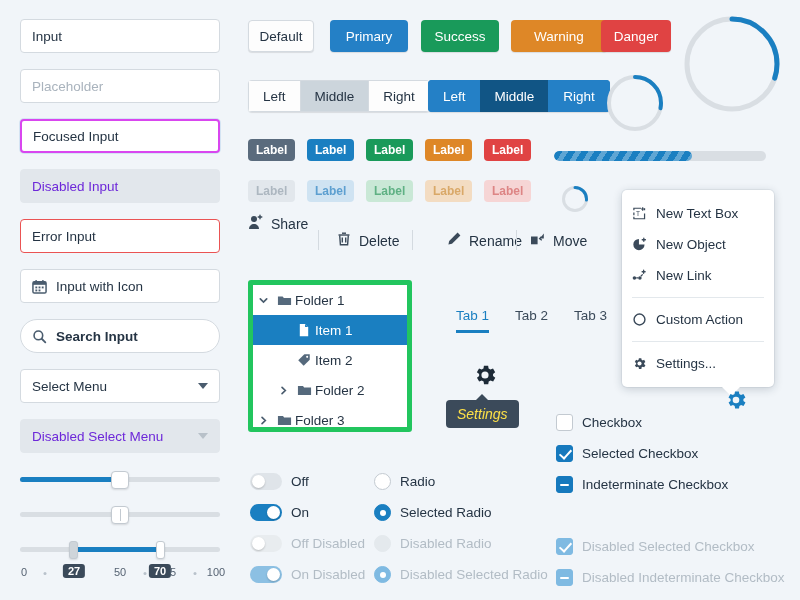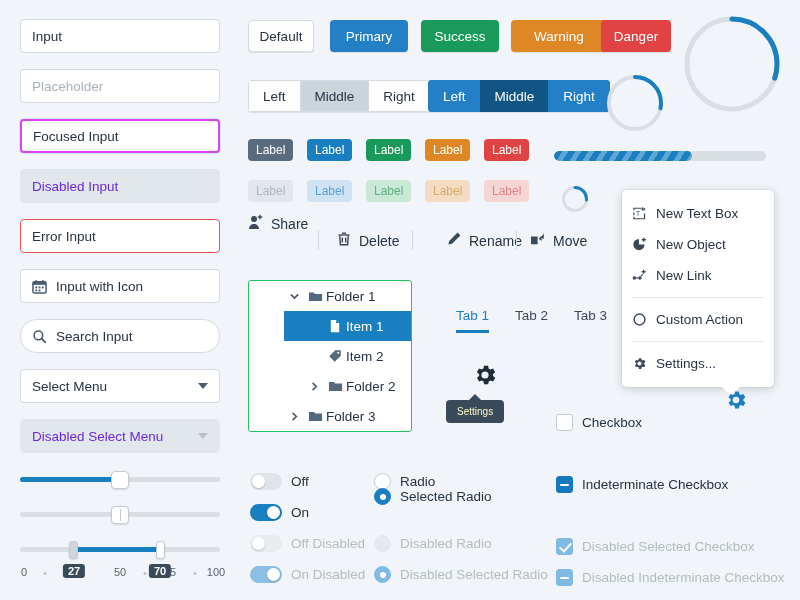--- a/index.html
+++ b/index.html
@@ -32,21 +32,21 @@
     font-size: 13.5px;
     color: #253444;
   }
   .field.placeholder { color: #a9b3bd; }
   .field.focused {
     border: 2px solid #d946ef;
     box-shadow: 0 0 0 1px rgba(47,134,207,.15);
   }
   .field.disabled { background: #e2e7ec; border-color: #e2e7ec; color: #6d28d9; }
   .field.error { border-color: #ea5353; }
-  .field.pill { border-radius: 18px; }
+  .field.pill { border-radius: 18px; font-weight: bold; }
   .field .ficon { margin-right: 9px; display: flex; align-items: center; color: #4a5c6e; }
   .field .caret {
     margin-left: auto;
     width: 0; height: 0;
     border-left: 5px solid transparent;
     border-right: 5px solid transparent;
     border-top: 6px solid #4a5c6e;
   }
   .field.disabled .caret { border-top-color: #b8c1c9; }
 
@@ -101,51 +101,51 @@
   }
   .seg .sgi:last-child { border-right: 1px solid #d4dae0; }
   .seg .sgi.active { background: #ccd5dc; }
   .seg.primary .sgi { background: #2480c6; color: #fff; border-color: #2480c6; }
   .seg.primary .sgi.active { background: #115585; border-color: #115585; }
 
   
   .badge {
     position: absolute; height: 22px; border-radius: 4px;
     display: flex; align-items: center; justify-content: center;
-    padding: 0 8px; font-size: 12px; font-weight: normal; color: #fff;
+    padding: 0 8px; font-size: 12px; font-weight: bold; color: #fff;
   }
 
   
   .tbitem {
     position: absolute; display: flex; align-items: center; gap: 7px;
     font-size: 14px; color: #253444; cursor: pointer;
   }
   .tbsep { position: absolute; width: 1px; height: 20px; background: #d4dae0; }
 
   
   .tree {
     position: absolute; left: 248px; top: 280px; width: 164px; height: 152px;
-    background: #fff; border: 1px solid #22c55e; border-radius: 3px; overflow: hidden; padding-left: 35px;
+    background: #fff; border: 5px solid #22c55e; border-radius: 3px; overflow: hidden;
   }
   .trow { display: flex; align-items: center; height: 30px; font-size: 13.5px; color: #253444; cursor: pointer; }
   .trow.sel { background: #1a7fc1; color: #fff; }
   .trow .tw { width: 20px; display: flex; justify-content: center; color: #4a5c6e; }
   .trow.sel .tw { color: #fff; }
   .trow .ticon { width: 22px; display: flex; justify-content: center; color: #55697c; }
   .trow.sel .ticon { color: #fff; }
 
   
   .tabs { position: absolute; left: 456px; top: 308px; display: flex; gap: 26px; }
   .tab { font-size: 13.5px; color: #3b4a5a; padding-bottom: 7px; cursor: pointer; }
   .tab.active { color: #1a7fc1; border-bottom: 3px solid #1a7fc1; }
 
   
   .tooltip {
-    position: absolute; background: #3b4a5a; color: #fef9c3; font-size: 10px;
-    border-radius: 4px; padding: 6px 11px;
+    position: absolute; background: #3b4a5a; color: #fde047; font-size: 14px;
+    border-radius: 4px; padding: 6px 11px; font-style: italic;
   }
   .tooltip::after {
     content: ""; position: absolute; top: -6px; left: 50%; margin-left: -6px;
     border-left: 6px solid transparent; border-right: 6px solid transparent;
     border-bottom: 6px solid #3b4a5a;
   }
 
   
   .menu {
     position: absolute; left: 622px; top: 190px; width: 152px;
@@ -595,37 +595,41 @@
   </div>
   <div class="ctlrow muted" style="left:250px;top:566px">
     <span class="sw on dis"></span>
     <span>On Disabled</span>
   </div>
 
   <div class="ctlrow" style="left:374px;top:473px">
     <span class="rd"></span>
     <span>Radio</span>
   </div>
-  <div class="ctlrow" style="left:374px;top:488px">
+  <div class="ctlrow" style="left:374px;top:504px">
     <span class="rd on"></span>
     <span>Selected Radio</span>
   </div>
   <div class="ctlrow muted" style="left:374px;top:535px">
     <span class="rd dis"></span>
     <span>Disabled Radio</span>
   </div>
   <div class="ctlrow muted" style="left:374px;top:566px">
     <span class="rd on dis"></span>
     <span>Disabled Selected Radio</span>
   </div>
 
   <div class="ctlrow" style="left:556px;top:414px">
     <span class="cb"></span>
     <span>Checkbox</span>
   </div>
+  <div class="ctlrow" style="left:556px;top:445px">
+    <span class="cb on"></span>
+    <span>Selected Checkbox</span>
+  </div>
   <div class="ctlrow" style="left:556px;top:476px">
     <span class="cb ind"></span>
     <span>Indeterminate Checkbox</span>
   </div>
   <div class="ctlrow muted" style="left:556px;top:538px">
     <span class="cb on dis"></span>
     <span>Disabled Selected Checkbox</span>
   </div>
   <div class="ctlrow muted" style="left:556px;top:569px">
     <span class="cb ind dis"></span>

